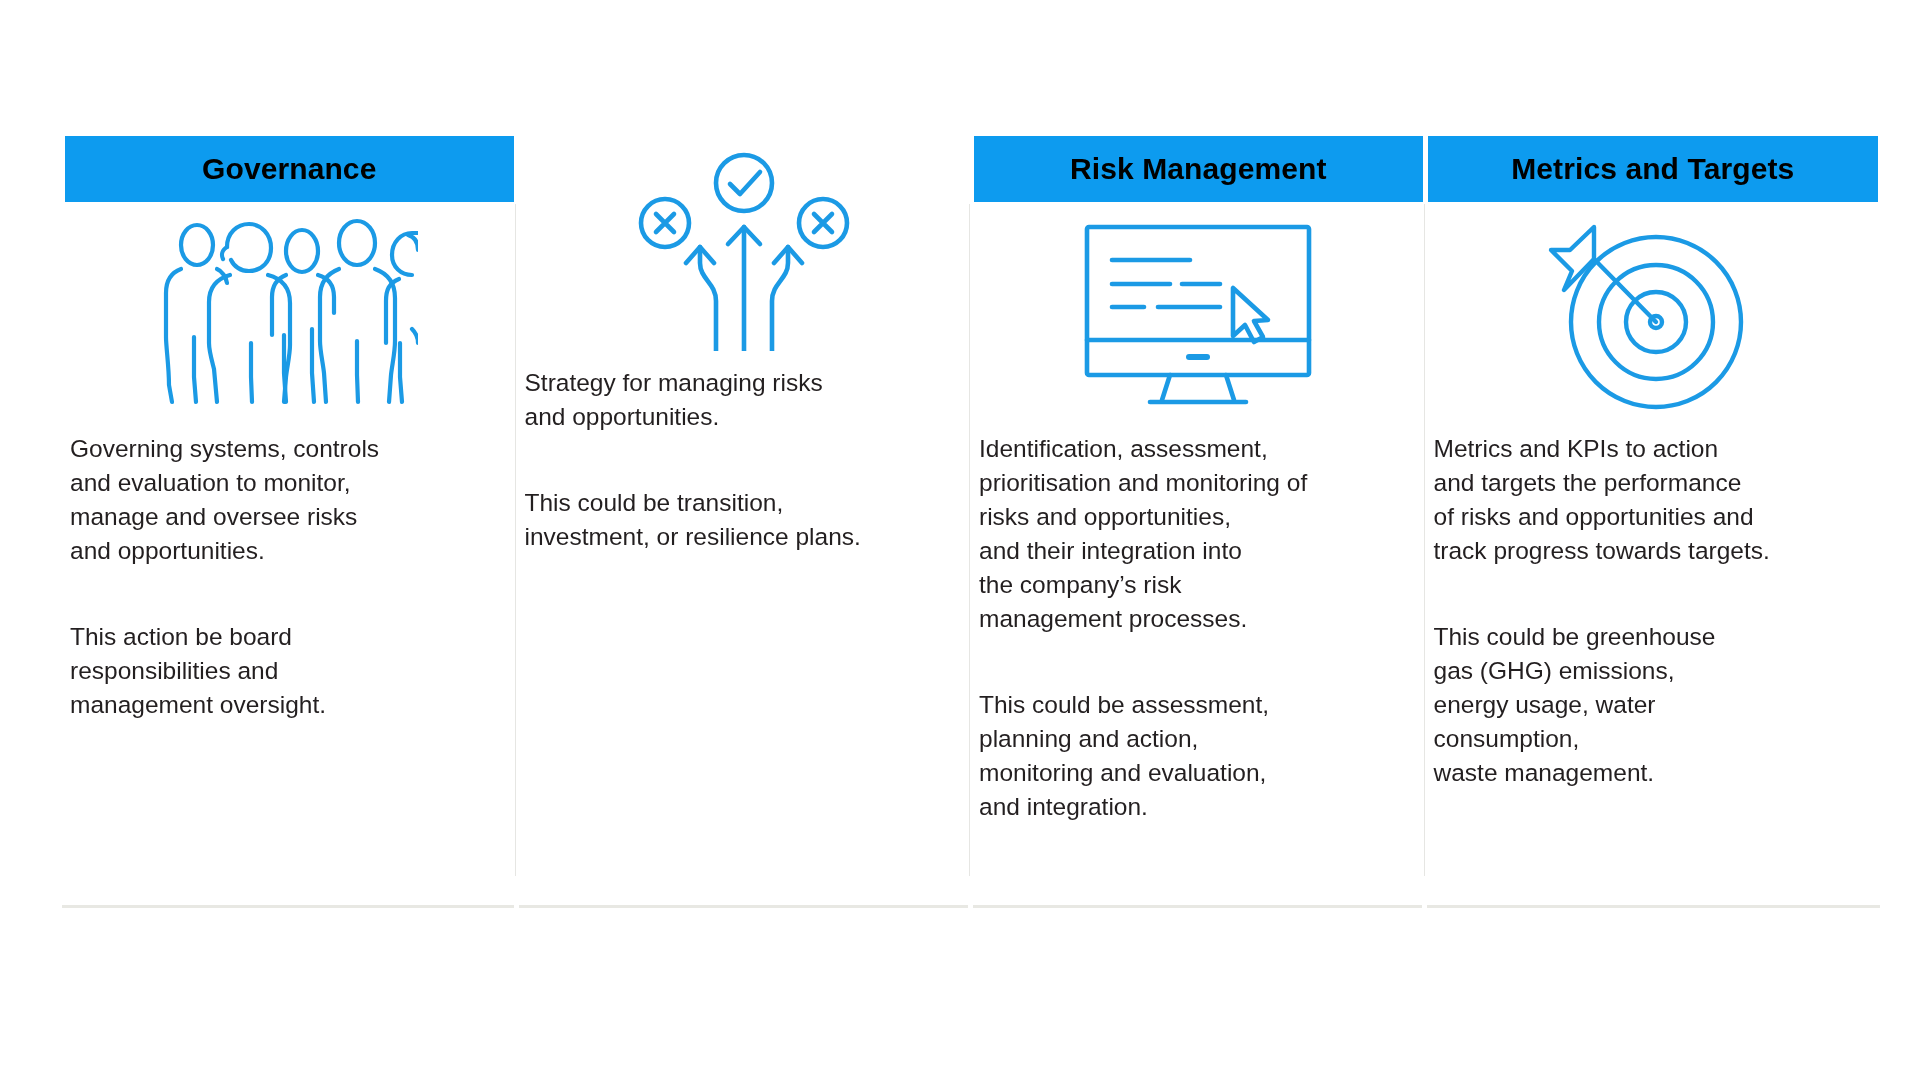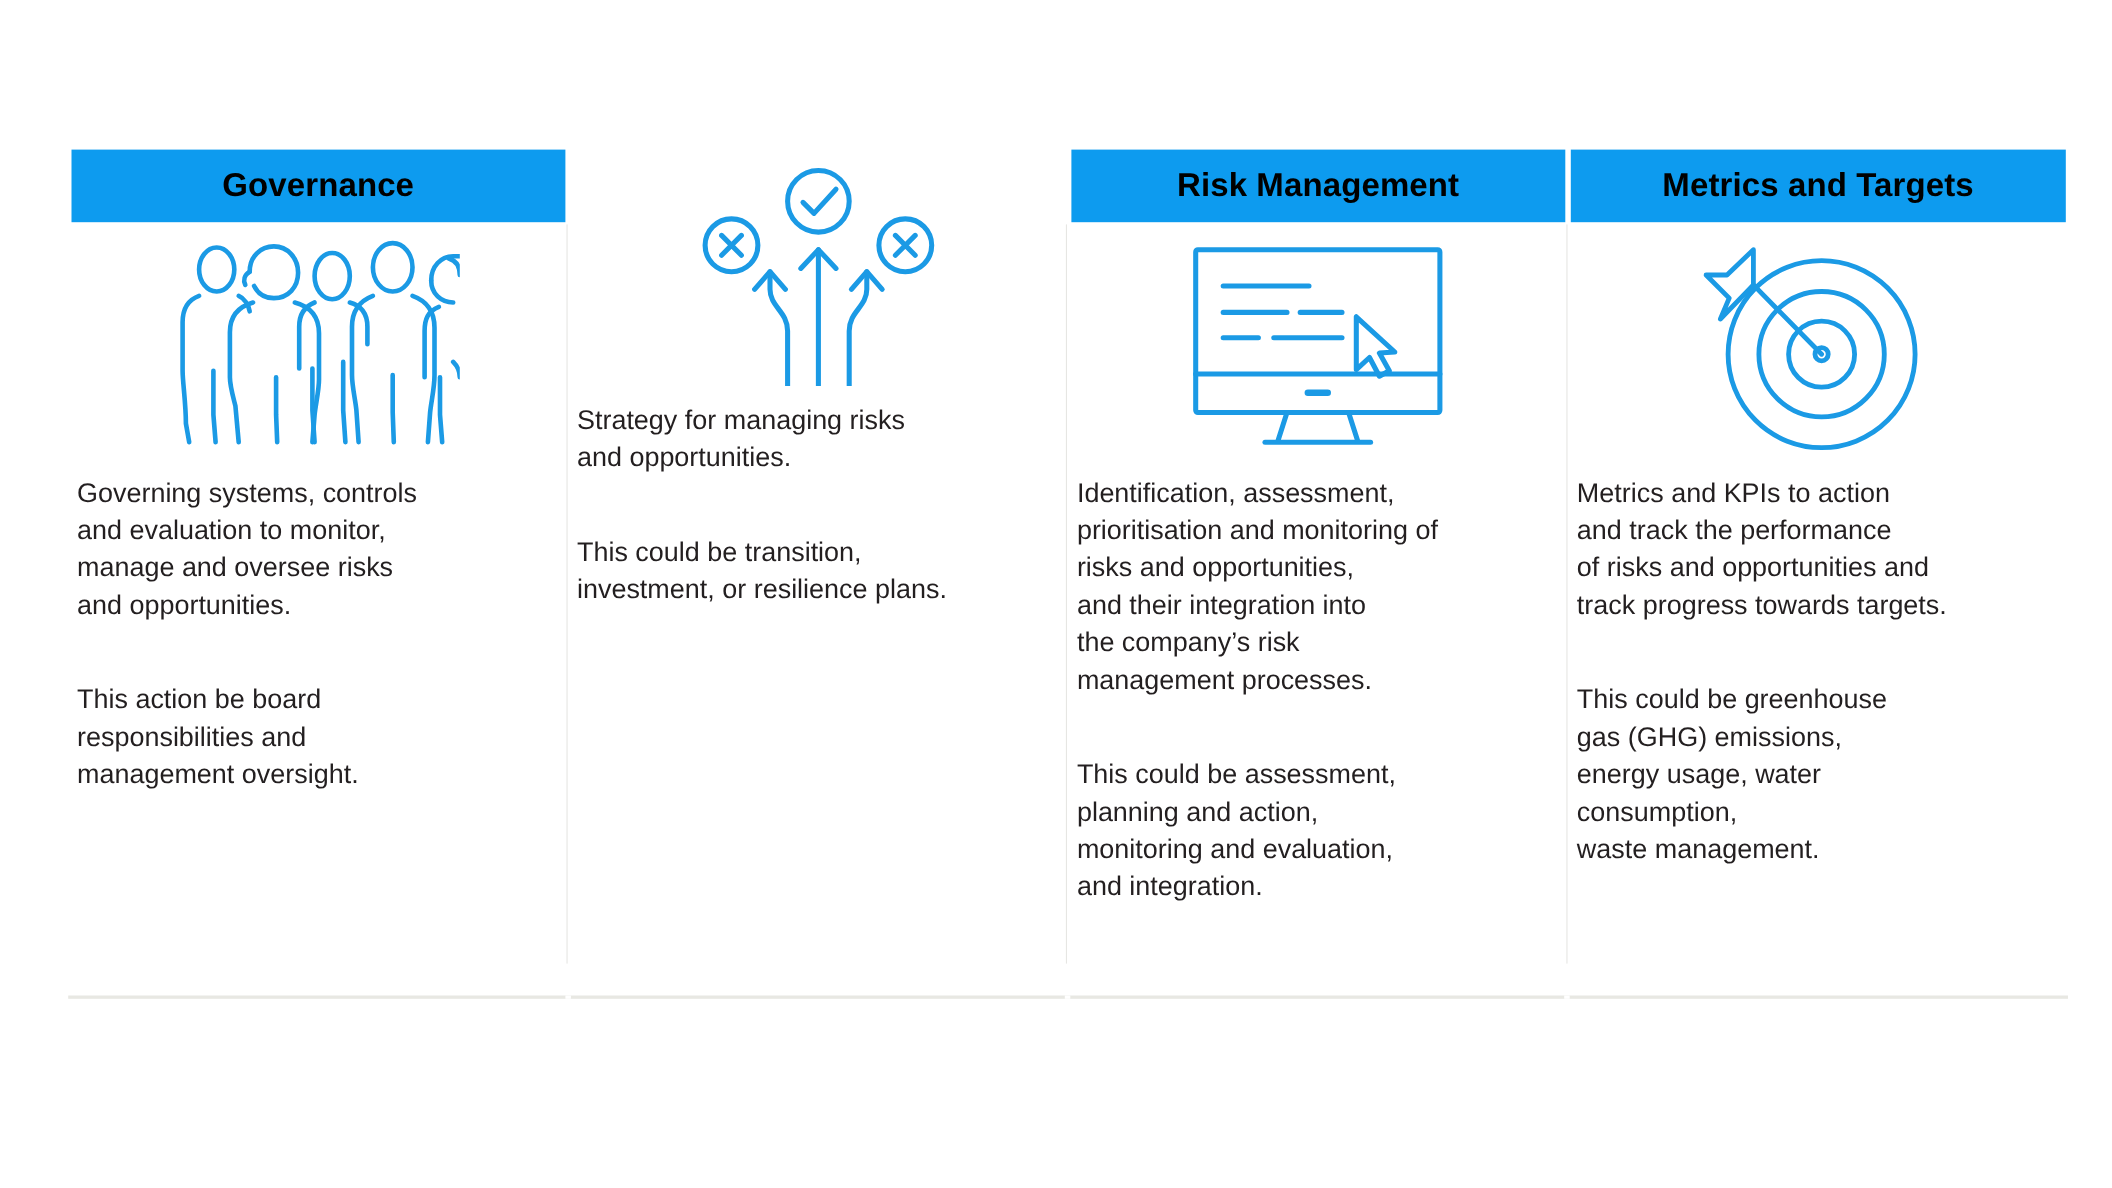--- a/index.html
+++ b/index.html
@@ -268,21 +268,21 @@
 
             <path d="M108 105 L46 42"></path>
 
             <path d="M46 42 L46 10 L22 33 L3 33 L24 54 L16 73 Z"></path>
           </g>
         </svg>
       </div>
       <div class="body-text">
         <p class="para">
           <span class="ln">Metrics and KPIs to action</span>
-          <span class="ln">and track the performance</span>
+          <span class="ln">and targets the performance</span>
           <span class="ln">of risks and opportunities and</span>
           <span class="ln">track progress towards targets.</span>
         </p>
         <p class="para">
           <span class="ln">This could be greenhouse</span>
           <span class="ln">gas (GHG) emissions,</span>
           <span class="ln">energy usage, water</span>
           <span class="ln">consumption,</span>
           <span class="ln">waste management.</span>
         </p>

